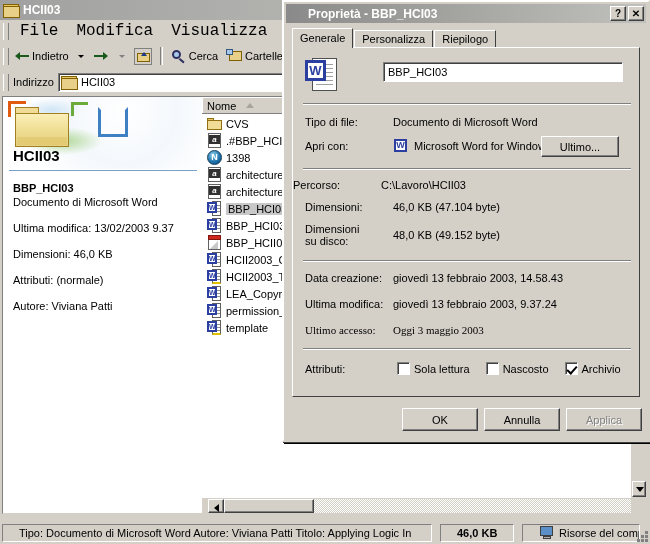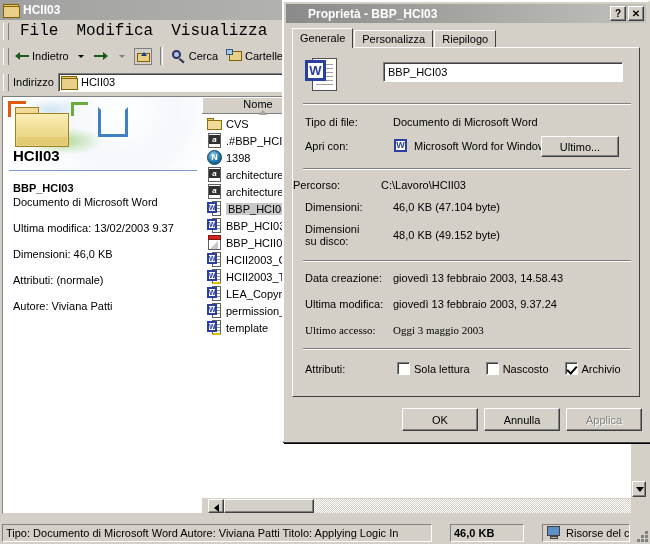--- a/index.html
+++ b/index.html
@@ -362,21 +362,20 @@
     top: 0; height: 16px;
     background: #d4d0c8;
     border-right: 1px solid #808080;
     border-top: 1px solid #ffffff;
     border-left: 1px solid #ffffff;
     box-sizing: border-box;
     display: flex;
     align-items: center;
     padding-left: 4px;
     font-size: 11px;
-    flex-direction: column;
   }
   .sort-tri {
     width: 0; height: 0;
     border-left: 4px solid transparent;
     border-right: 4px solid transparent;
     border-bottom: 5px solid #a8a49c;
     margin-left: 10px;
   }
   .file-rows {
     position: absolute;
@@ -550,25 +549,25 @@
     box-sizing: border-box;
   }
   .st-panel {
     height: 18px;
     border: 1px solid #808080;
     border-right-color: #ffffff;
     border-bottom-color: #ffffff;
     box-sizing: border-box;
     display: flex;
     align-items: center;
-    padding: 0 3px;
+    padding: 0 16px;
     font-size: 11px;
     white-space: nowrap;
     overflow: hidden;
-    margin-right: 18px;
+    margin-right: 8px;
   }
   .st-a { flex: 0 0 430px; }
   .st-b { flex: 0 0 74px; font-weight: bold; }
   .st-c { flex: 1 1 auto; }
   .ic-mycomp { width: 16px; height: 14px; position: relative; margin-right: 4px; flex: 0 0 auto;}
   .ic-mycomp .scr {
     position: absolute; left: 1px; top: 0;
     width: 13px; height: 10px;
     background: #5a8fc8; border: 1px solid #404040;
     box-sizing: border-box;

